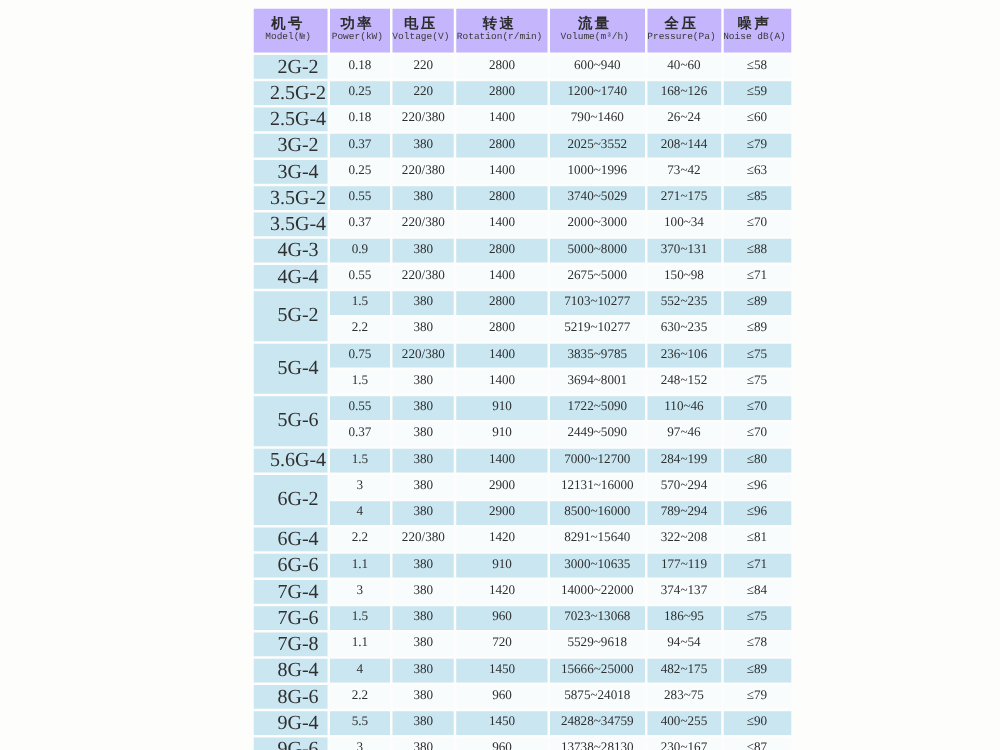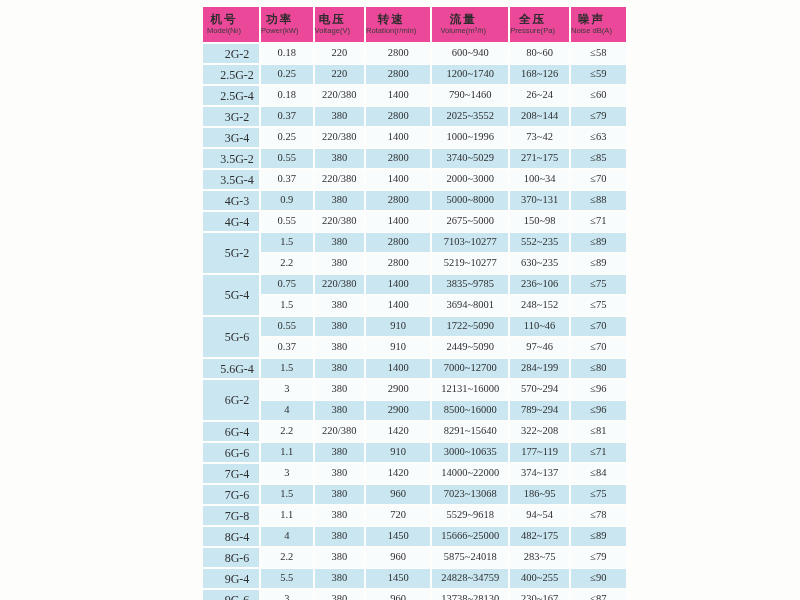--- a/index.html
+++ b/index.html
@@ -27,53 +27,53 @@
   }
   col.c-model    { width: 56px; }
   col.c-power    { width: 48px; }
   col.c-voltage  { width: 46px; }
   col.c-rotation { width: 56px; }
   col.c-volume   { width: 76px; }
   col.c-pressure { width: 56px; }
   col.c-noise    { width: 48px; }
 
   th {
-    background: #ec4899;
+    background: #c4b5fd;
     height: 32px;
-    padding: 1px 14px 2px 0;
+    padding: 1px 4px 2px 0;
     vertical-align: middle;
     font-weight: normal;
   }
   th .zh {
     font-family: "Liberation Sans", sans-serif;
     font-weight: bold;
     font-size: 11.5px;
     letter-spacing: 2px;
     color: #2c2c2c;
     line-height: 13px;
   }
   th .en {
-    font-family: Liberation Sans, sans-serif;
+    font-family: Liberation Mono, monospace;
     font-size: 7.6px;
     color: #3a3a3a;
     line-height: 9px;
     white-space: nowrap;
   }
   td {
     height: 17px;
     text-align: center;
     vertical-align: middle;
     font-size: 10.5px;
     color: #2f2f2f;
     white-space: nowrap;
     line-height: 1;
   }
   td.model {
     background: #c9e6f1;
-    font-size: 12px;
+    font-size: 16px;
     padding-left: 13px;
   }
   td.light { background: #f9fcfd; }
   td.blue  { background: #c9e6f1; }
 </style>
 </head>
 <body>
 
 <div class="page">
   <table class="spec-table">
@@ -118,21 +118,21 @@
           </th>
         </tr>
       </thead>
     <tbody>
         <tr>
           <td class="model" rowspan="1">2G-2</td>
           <td class="light">0.18</td>
           <td class="light">220</td>
           <td class="light">2800</td>
           <td class="light">600~940</td>
-          <td class="light">80~60</td>
+          <td class="light">40~60</td>
           <td class="light">≤58</td>
         </tr>
         <tr>
           <td class="model" rowspan="1">2.5G-2</td>
           <td class="blue">0.25</td>
           <td class="blue">220</td>
           <td class="blue">2800</td>
           <td class="blue">1200~1740</td>
           <td class="blue">168~126</td>
           <td class="blue">≤59</td>

